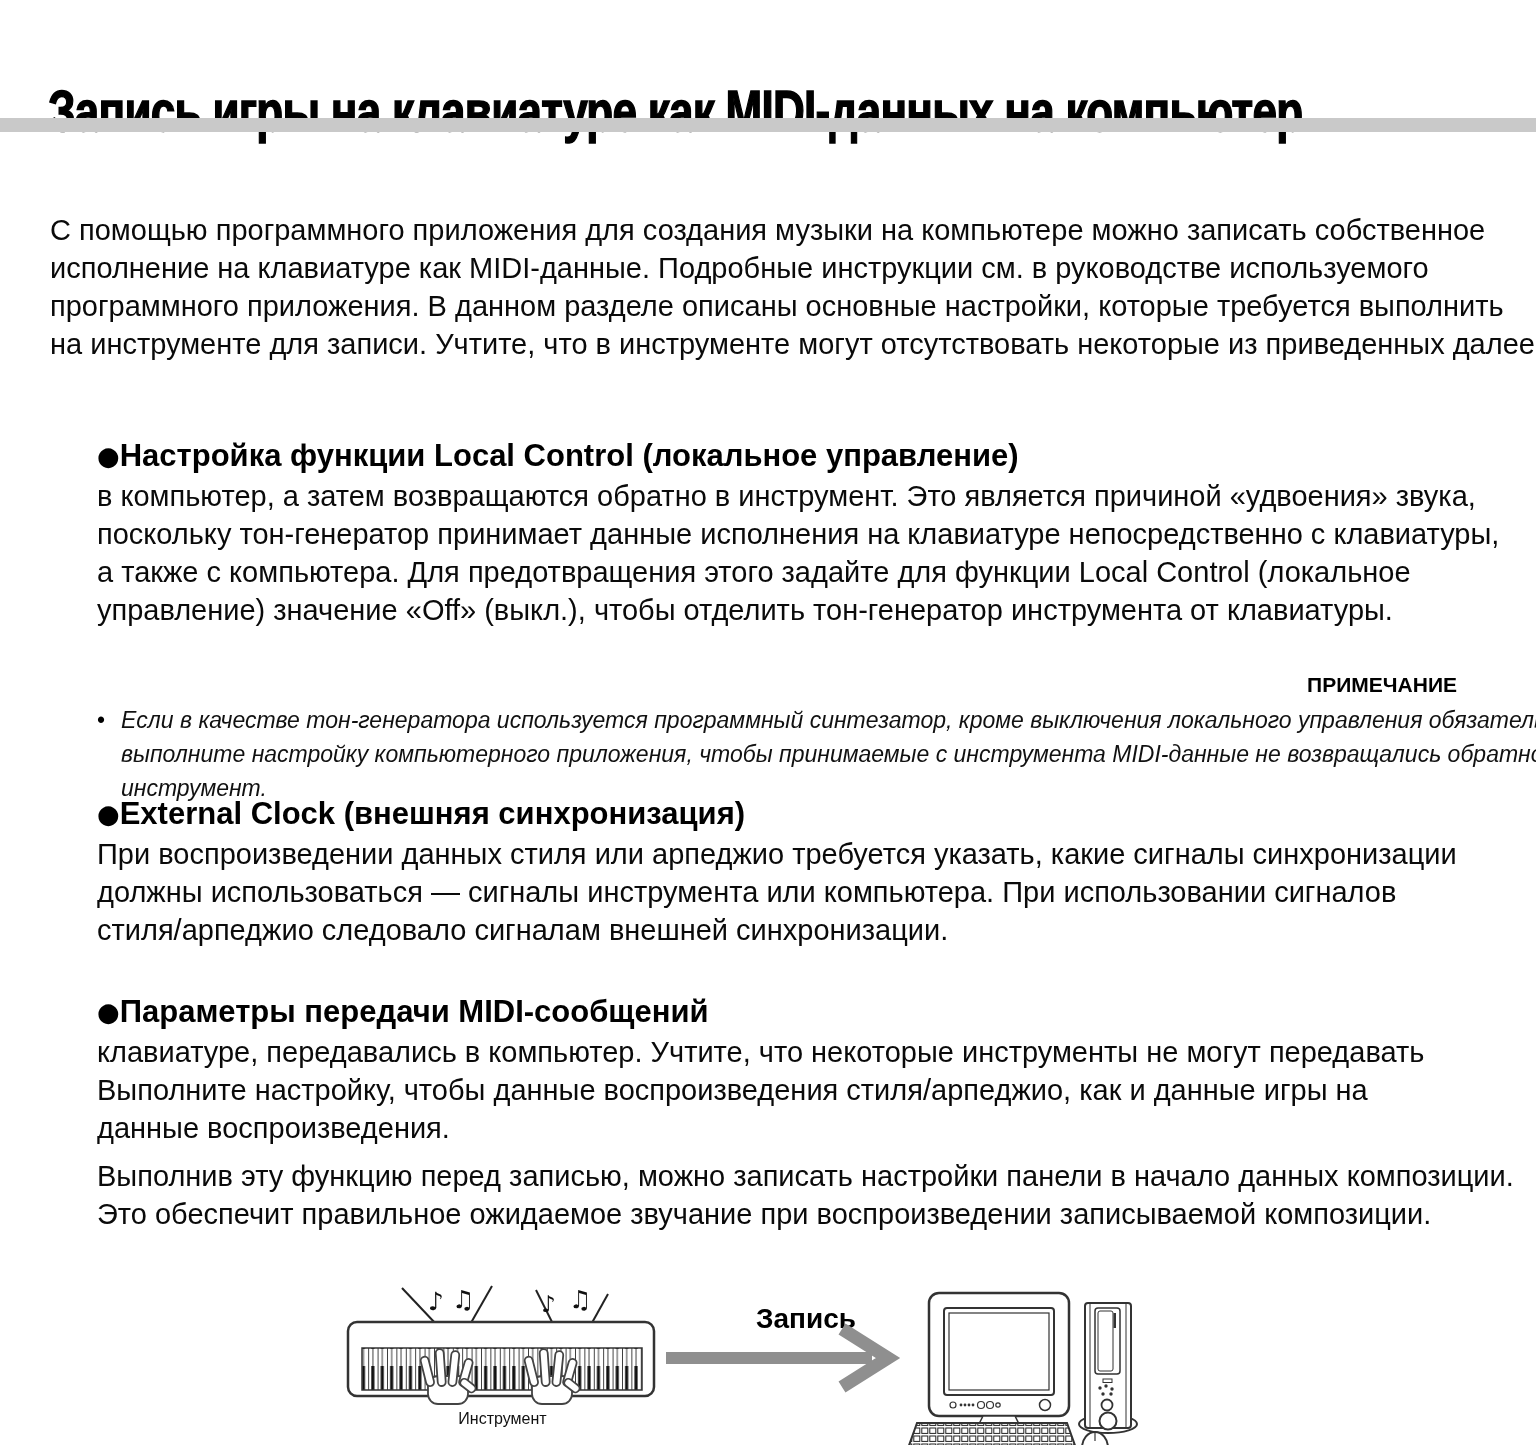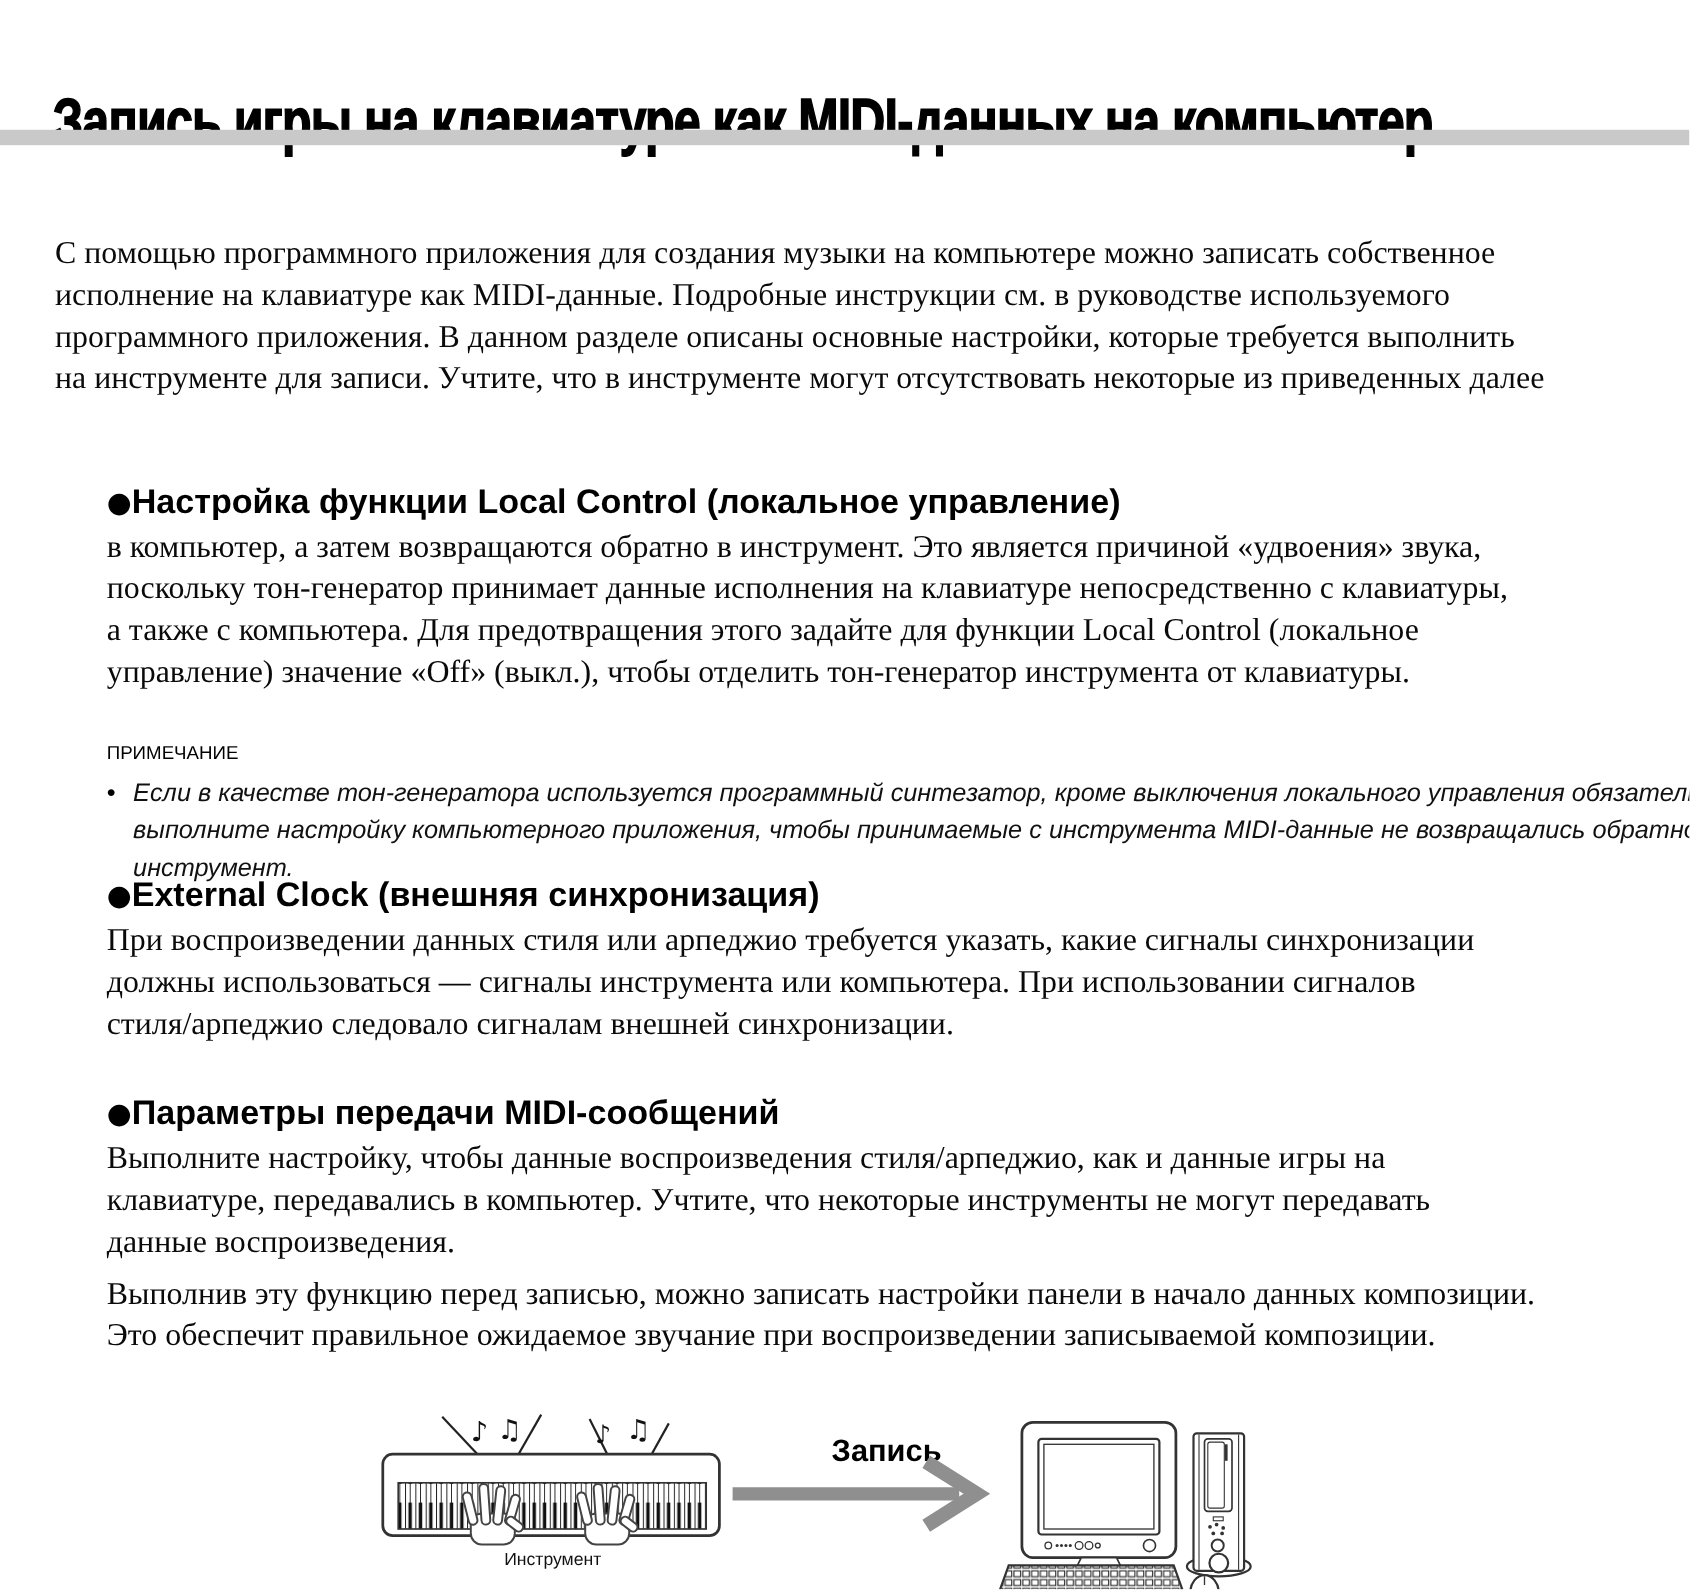--- a/index.html
+++ b/index.html
@@ -12,39 +12,39 @@
 
   .title {
     left:48px; top:38px;
     font-size:58px; font-weight:bold; letter-spacing:-1px;
     white-space:nowrap;
     transform:scaleX(0.76); transform-origin:left top;
     -webkit-text-stroke:1.5px #000;
   }
   .graybar { left:0; top:118px; width:1536px; height:14px; background:#c9c9c9; }
 
-  .serif { font-family:Liberation Serif, serif; }
+  .serif { font-family:Liberation Sans, sans-serif; }
   .intro {
     left:50px; top:211px; width:1400px;
     font-size:29px; line-height:38px; color:#0a0a0a;
   }
   .bodyline { white-space:nowrap; }
 
   .section { left:97px; width:1360px; }
   .sec-head {
     margin:0 0 3px 0; font-size:31px; line-height:36px;
     font-weight:bold; letter-spacing:0; white-space:nowrap;
   }
   .sec-head .blt { font-family:"DejaVu Sans", sans-serif; font-size:26px; vertical-align:1px; }
   .sec-body { font-size:29px; line-height:38px; color:#0a0a0a; }
 
   .sec1 { top:438px; } .sec2 { top:796px; } .sec3 { top:994px; } .sec4 { top:1157px; }
 
   .note { left:97px; top:672px; width:1360px; }
-  .note-label { font-size:17px; font-weight:normal; line-height:26px; margin-bottom:5px; }
+  .note-label { font-size:21px; font-weight:bold; line-height:26px; margin-bottom:5px;text-align:right; }
   .note-row { display:flex; }
   .note-blt { font-size:23px; width:24px; flex:0 0 24px; line-height:34px; }
   .note-lines { font-size:23px; line-height:34px; font-style:italic; color:#111; }
 
   .diagram-label-instrument {
     left:395px; top:1410px; width:215px; text-align:center;
     font-size:16px; color:#111; white-space:nowrap;
   }
   .diagram-label-record {
     left:706px; top:1303px; width:200px; text-align:center;
@@ -94,22 +94,22 @@
     <div class="sec-body serif">
       <div class="bodyline">При воспроизведении данных стиля или арпеджио требуется указать, какие сигналы синхронизации</div>
       <div class="bodyline">должны использоваться — сигналы инструмента или компьютера. При использовании сигналов</div>
       <div class="bodyline">стиля/арпеджио следовало сигналам внешней синхронизации.</div>
     </div>
   </div>
 
   <div class="abs section sec3">
     <h2 class="sec-head"><span class="blt">●</span><span>Параметры передачи MIDI-сообщений</span></h2>
     <div class="sec-body serif">
+      <div class="bodyline">клавиатуре, передавались в компьютер. Учтите, что некоторые инструменты не могут передавать</div>
       <div class="bodyline">Выполните настройку, чтобы данные воспроизведения стиля/арпеджио, как и данные игры на</div>
-      <div class="bodyline">клавиатуре, передавались в компьютер. Учтите, что некоторые инструменты не могут передавать</div>
       <div class="bodyline">данные воспроизведения.</div>
     </div>
   </div>
 
   <div class="abs section sec4">
     <div class="sec-body serif">
       <div class="bodyline">Выполнив эту функцию перед записью, можно записать настройки панели в начало данных композиции.</div>
       <div class="bodyline">Это обеспечит правильное ожидаемое звучание при воспроизведении записываемой композиции.</div>
     </div>
   </div>

